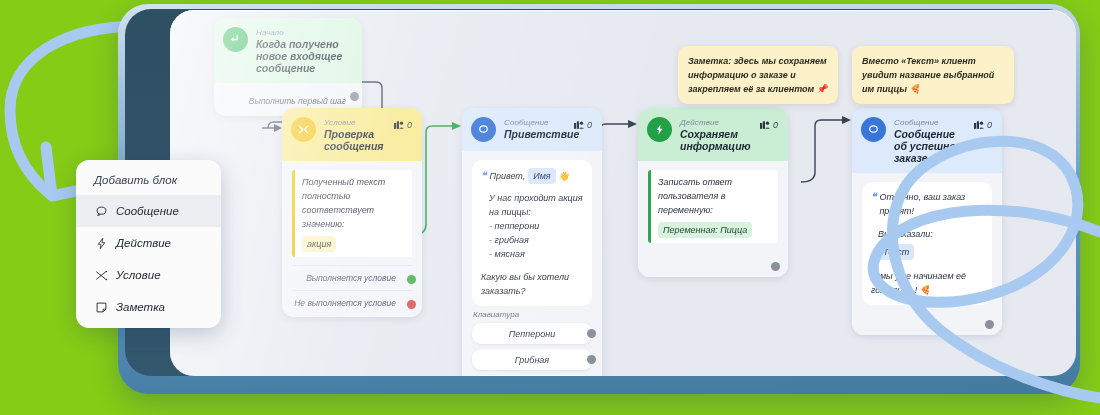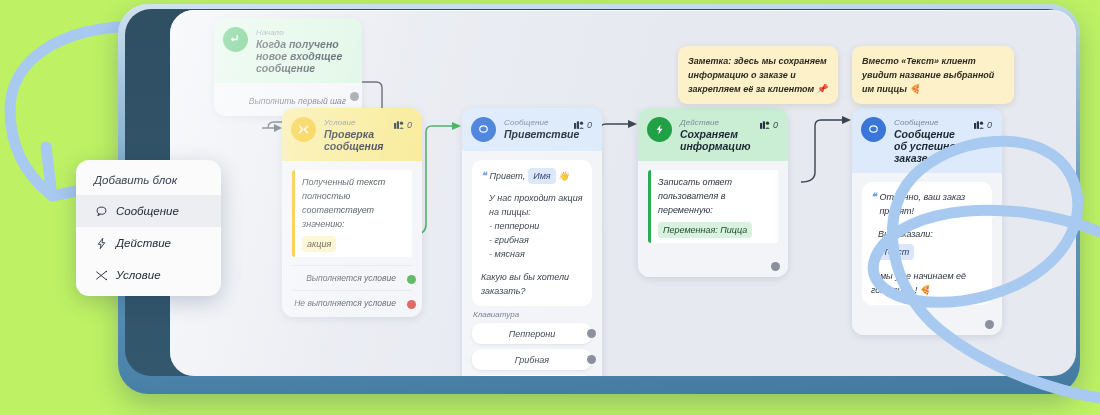--- a/index.html
+++ b/index.html
@@ -1,17 +1,17 @@
 <!DOCTYPE html>
 <html><head>
 <meta charset="utf-8">
 <style>
   html,body{margin:0;padding:0;background:#ffffff;}
   body{width:1100px;height:415px;overflow:hidden;font-family:"Liberation Sans",sans-serif;}
-  #stage{position:relative;width:1100px;height:415px;background:#bef264;}
+  #stage{position:relative;width:1100px;height:415px;background:#84cc16;}
 
   
   .ribbon{position:absolute;left:0;top:0;width:1100px;height:415px;pointer-events:none;}
 
   
   .tablet{position:absolute;left:118px;top:4px;width:962px;height:390px;border-radius:30px;
     background:linear-gradient(178deg,#cfe0ef 0%,#9dc0d9 22%,#5e93b8 58%,#4c86ad 78%,#3f7characters 100%);
     background:linear-gradient(178deg,#d2e2f0 0%,#a3c4dc 20%,#639ac0 55%,#4f88af 80%,#44799f 100%);
     box-shadow:0 10px 26px rgba(40,70,100,.28);}
   .tablet-inner{position:absolute;left:7px;top:5px;right:7px;bottom:18px;border-radius:26px;
@@ -334,15 +334,24 @@
         <svg width="13" height="13" viewBox="0 0 16 16">
             <path d="M2 3.6 L13 12.4" stroke="#2b3443" stroke-width="1.2" stroke-linecap="round"></path>
             <path d="M2 12.4 L13 3.6" stroke="#2b3443" stroke-width="1.2" stroke-linecap="round"></path>
             <circle cx="14" cy="3.2" r="0.9" fill="#2b3443"></circle>
             <circle cx="14" cy="12.8" r="0.9" fill="#2b3443"></circle>
           </svg>
       </span>
       <span>Условие</span>
     </div>
 
+    <div class="menu-item">
+      <span class="mi">
+        <svg width="13" height="13" viewBox="0 0 16 16">
+            <path d="M2.6 2.6 L13.4 2.6 L13.4 10 L10 13.4 L2.6 13.4 Z" stroke="#2b3443" stroke-width="1.2" fill="none" stroke-linejoin="round"></path>
+            <path d="M13.4 10 L10 10 L10 13.4" stroke="#2b3443" stroke-width="1.1" fill="none" stroke-linejoin="round"></path>
+          </svg>
+      </span>
+      <span>Заметка</span>
+    </div>
   </div>
 
 </div>
 
 </body></html>

